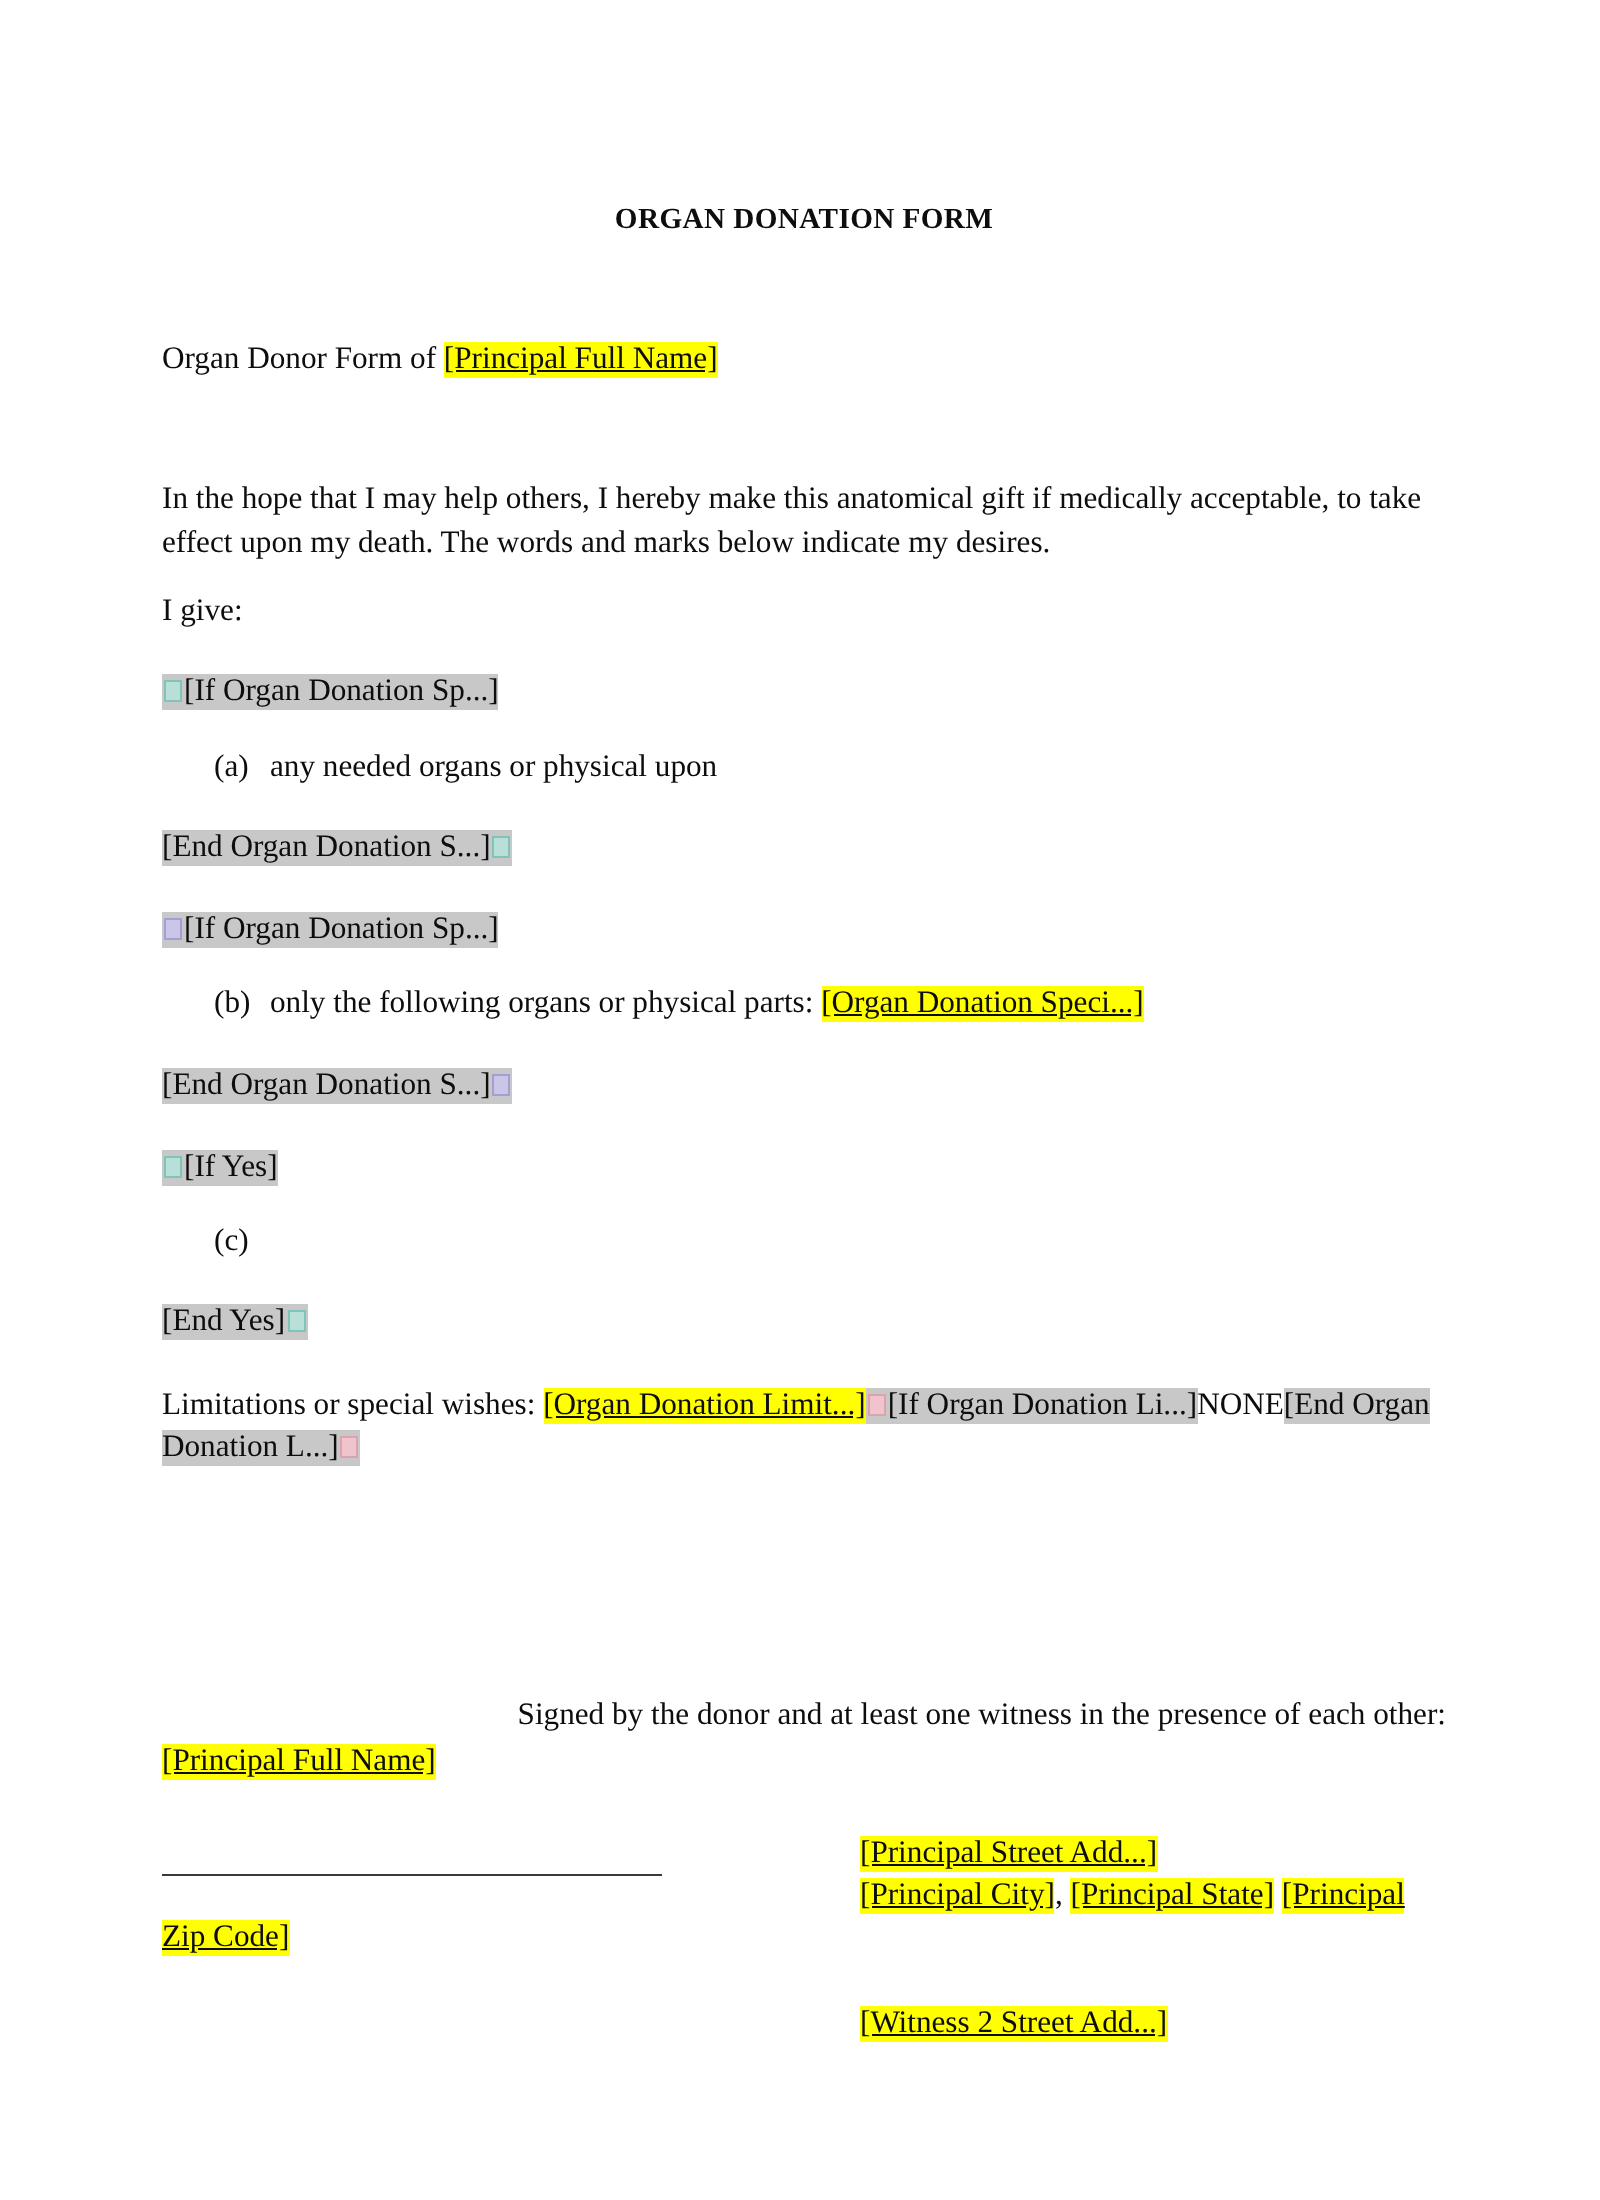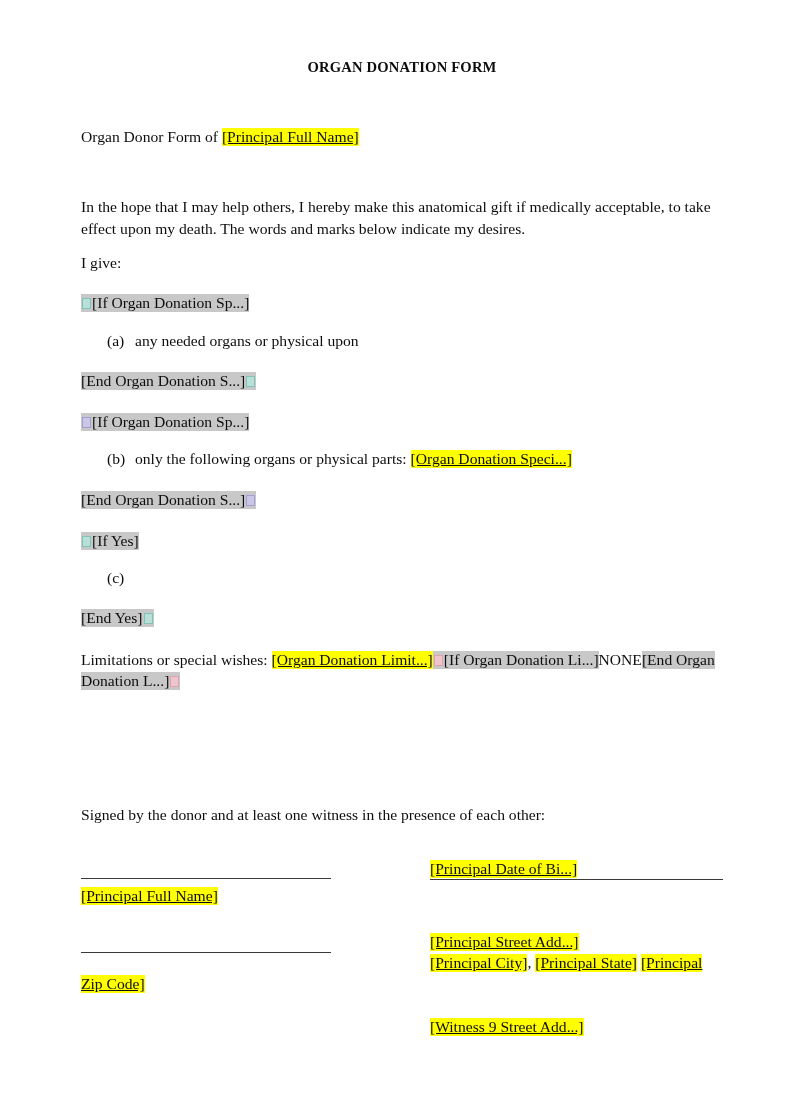--- a/index.html
+++ b/index.html
@@ -28,33 +28,33 @@
     width: 642px;
   }
 
   
   .doc-title {
     text-align: center;
     font-weight: bold;
     font-size: 14.6px;
     letter-spacing: 0.2px;
     margin: 0;
-    padding-top: 59px;
+    padding-top: 102px;
   }
 
   
   .para {
     font-size: 15.6px;
     line-height: 1.37;
     margin: 0;
   }
   .sp-intro { padding-top: 50px; }
   .sp-hope  { padding-top: 49px; }
   .sp-give  { padding-top: 13px; }
-  .sp-sig   { padding-top: 113px; }
+  .sp-sig   { padding-top: 113px; text-align: right; }
 
   
   .hl-yellow {
     background: #ffff00;
     padding: 0 0 1px 0;
     box-decoration-break: clone;
     text-decoration: underline;
     -webkit-box-decoration-break: clone;
   }
   .hl-gray {
@@ -189,31 +189,20 @@
     </div>
 
     <div class="tag-row sp-tag-f"><span class="hl-gray"><span>[End Yes]</span><span class="marker teal"></span></span></div>
 
     <div class="limitations"><span>Limitations or special wishes: </span><span class="hl-yellow">[Organ Donation Limit...]</span><span class="hl-gray"><span class="marker pink"></span><span>[If Organ Donation Li...]</span></span><span>NONE</span><span class="hl-gray"><span>[End Organ Donation L...]</span><span class="marker pink"></span></span></div>
 
     <div class="para sp-sig">Signed by the donor and at least one witness in the presence of each other:</div>
 
     <div class="sigblock">
 
-      <div class="sigrow" style="height:26px; margin-top:32px;">
-        <div class="col-left">
-          <div class="rule" style="margin-top:20px;"></div>
-        </div>
-        <div class="col-right">
-          <div style="position:relative;">
-            <div class="lab" style="position:relative; z-index:2;"><span class="hl-yellow">[Principal Date of Bi...]</span></div>
-            <div class="rule" style="position:absolute; left:0; right:0; top:21px; z-index:1;"></div>
-          </div>
-        </div>
-      </div>
 
       <div class="sigrow" style="height:24px; margin-top:1px;">
         <div class="col-left">
           <div class="lab"><span class="hl-yellow">[Principal Full Name]</span></div>
         </div>
       </div>
 
       <div class="sigrow" style="height:24px; margin-top:22px;">
         <div class="col-left">
           <div class="rule" style="margin-top:21px;"></div>
@@ -230,19 +219,19 @@
         <div class="col-left" style="position:absolute; top:21px;">
           <div class="flowline"><span class="hl-yellow">Zip Code]</span></div>
         </div>
       </div>
 
       <div class="sigrow" style="height:24px; margin-top:20px;">
         <div class="col-left">
           
         </div>
         <div class="col-right">
-          <div class="lab"><span class="hl-yellow">[Witness 9 Street Add...]</span></div>
+          <div class="lab"><span class="hl-yellow">[Witness 2 Street Add...]</span></div>
         </div>
       </div>
 
     </div>
   </div>
 </div>
 
 </body></html>

